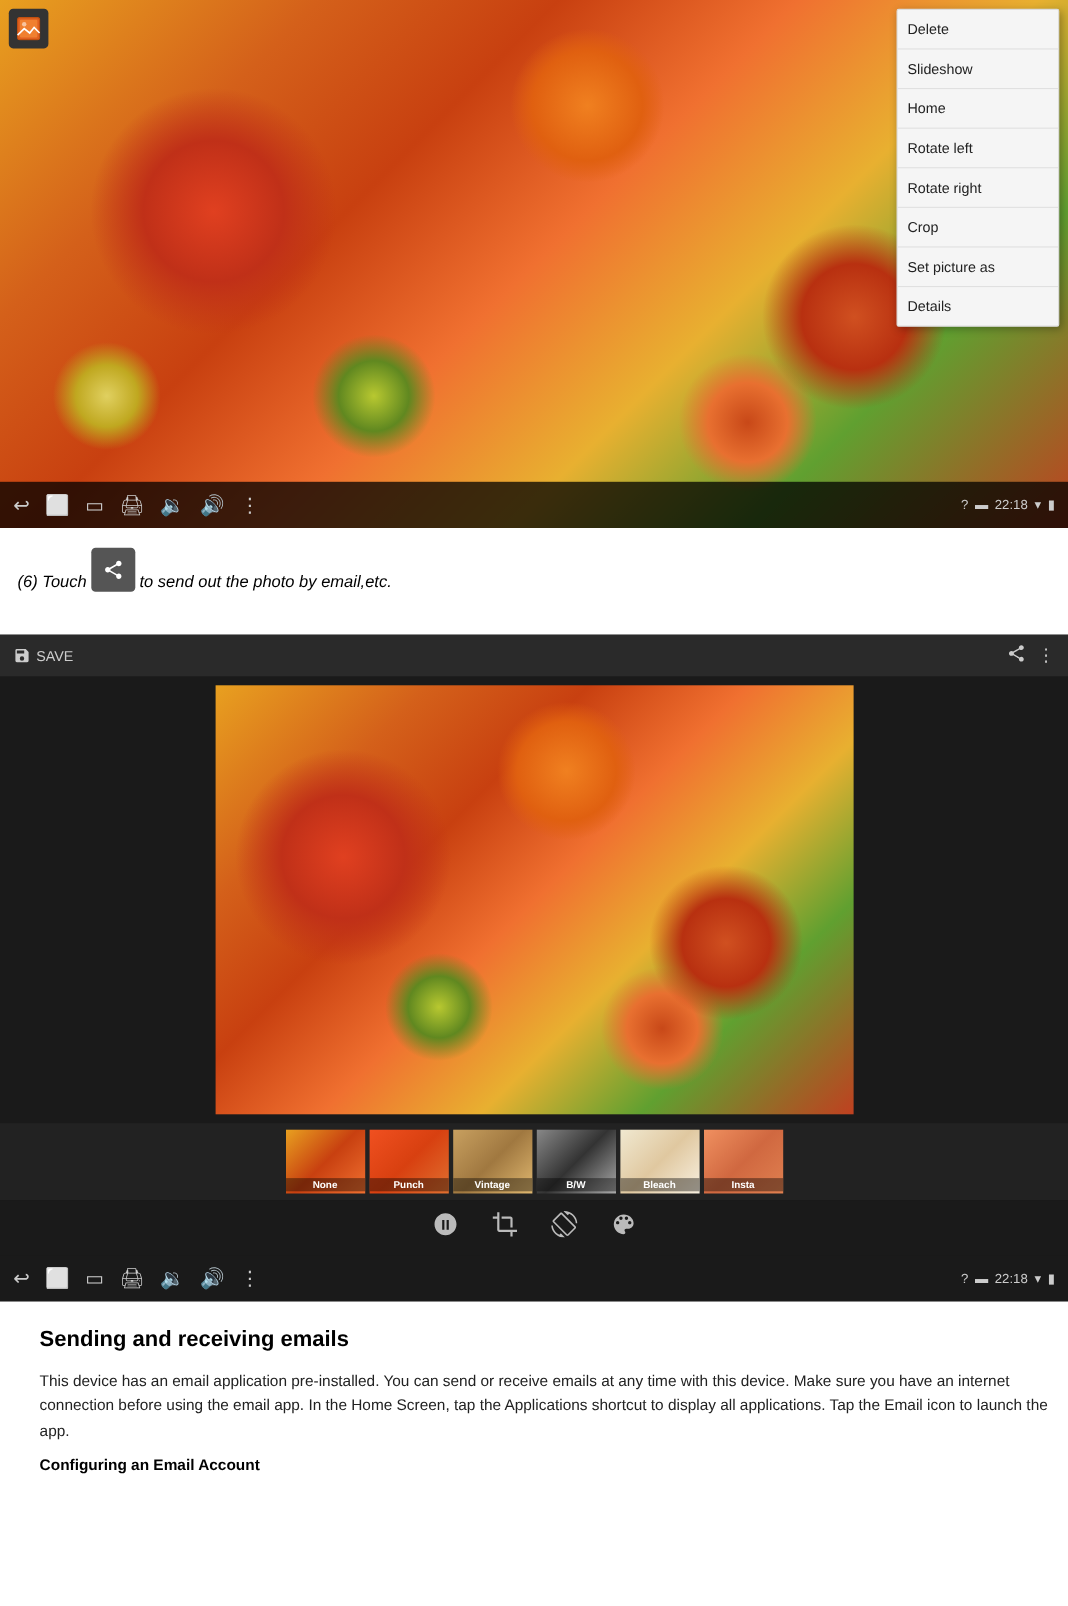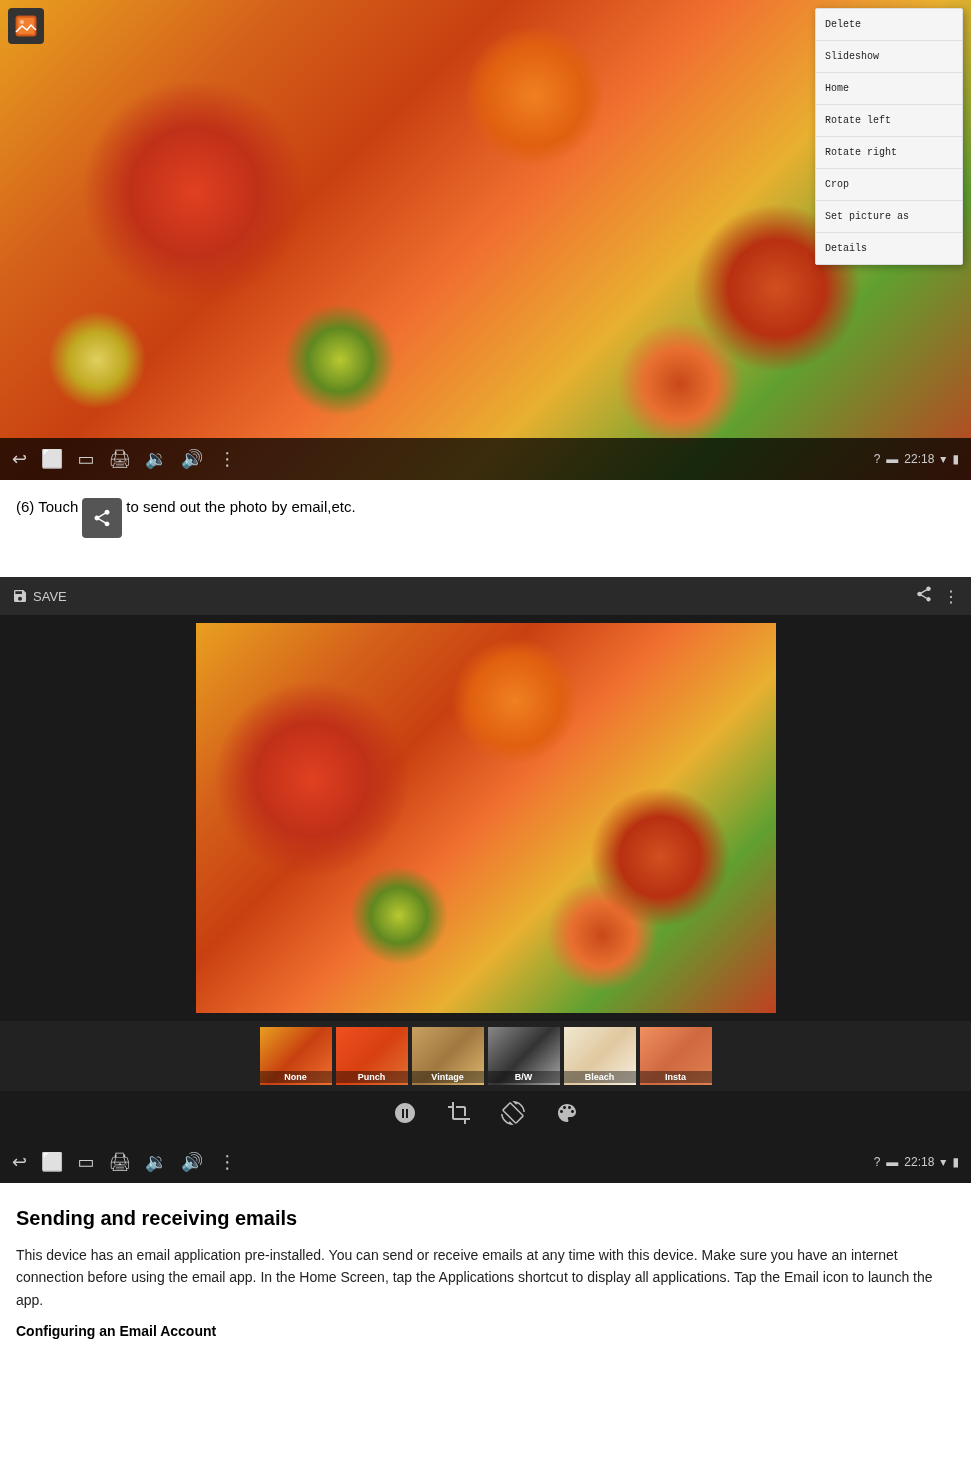--- a/index.html
+++ b/index.html
@@ -70,25 +70,24 @@
       right: 8px;
       background: #f5f5f5;
       border: 1px solid #ddd;
       border-radius: 2px;
       min-width: 148px;
       box-shadow: 2px 2px 8px rgba(0,0,0,0.3);
       z-index: 10;
     }
     .dropdown-menu .menu-item {
       padding: 10px 9px;
-      font-size: 10px;
+      font-size: 13px;
       color: #222;
       cursor: pointer;
       border-bottom: 1px solid #e0e0e0;
-      font-family: Liberation Mono, monospace;
     }
     .dropdown-menu .menu-item:last-child { border-bottom: none; }
 
     
     .app-icon-tl {
       position: absolute;
       top: 8px;
       left: 8px;
       width: 36px;
       height: 36px;
@@ -102,24 +101,25 @@
       z-index: 5;
     }
 
     
     .inline-section {
       padding: 18px 16px 10px 16px;
       background: #fff;
     }
     .inline-row {
       display: flex;
-      align-items: flex-start;
+      align-items: flex-end;
       gap: 4px;
       margin-bottom: 10px;
       font-size: 15px;
+      font-style: italic;
     }
     .inline-icon {
       width: 40px;
       height: 40px;
       border-radius: 4px;
       display: flex;
       align-items: center;
       justify-content: center;
       font-size: 18px;
       flex-shrink: 0;
@@ -243,20 +243,21 @@
       gap: 14px;
     }
     .status-bar-bottom .icon-btn { color: #ccc; font-size: 18px; }
     .status-bar-bottom .spacer { flex: 1; }
     .status-bar-bottom .status-right { color: #ccc; font-size: 12px; display: flex; align-items: center; gap: 6px; }
 
     
     .text-section {
       padding: 24px 16px 16px 16px;
       background: #fff;
+      margin-left: 20px;
     }
     .section-title {
       font-size: 20px;
       font-weight: bold;
       margin-bottom: 14px;
       color: #000;
     }
     .section-body {
       font-size: 14px;
       line-height: 1.6;

